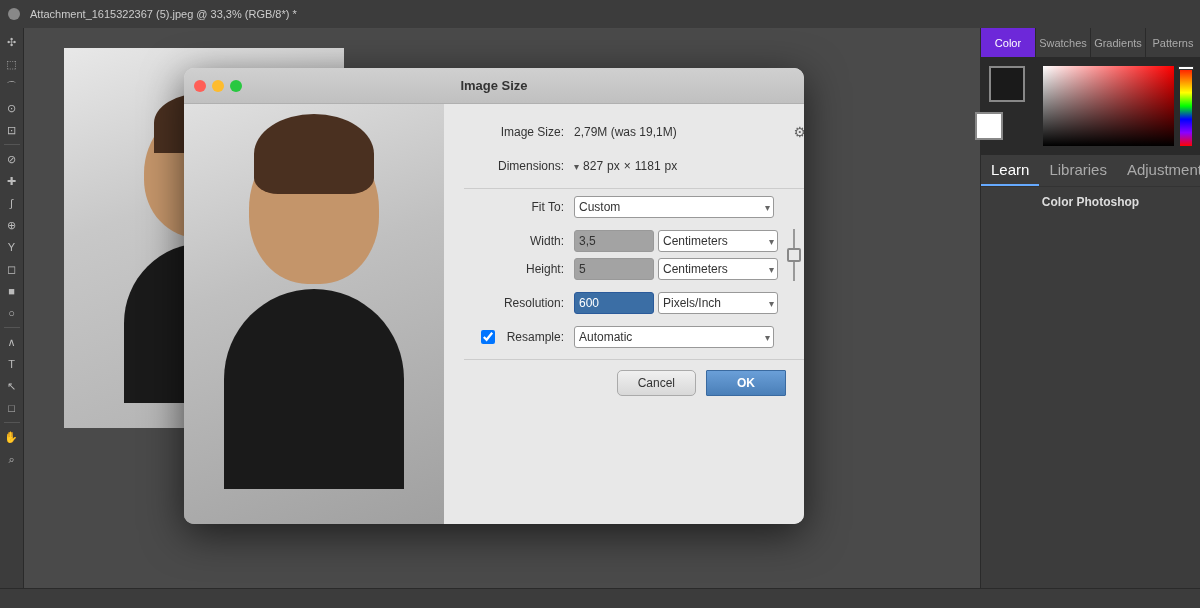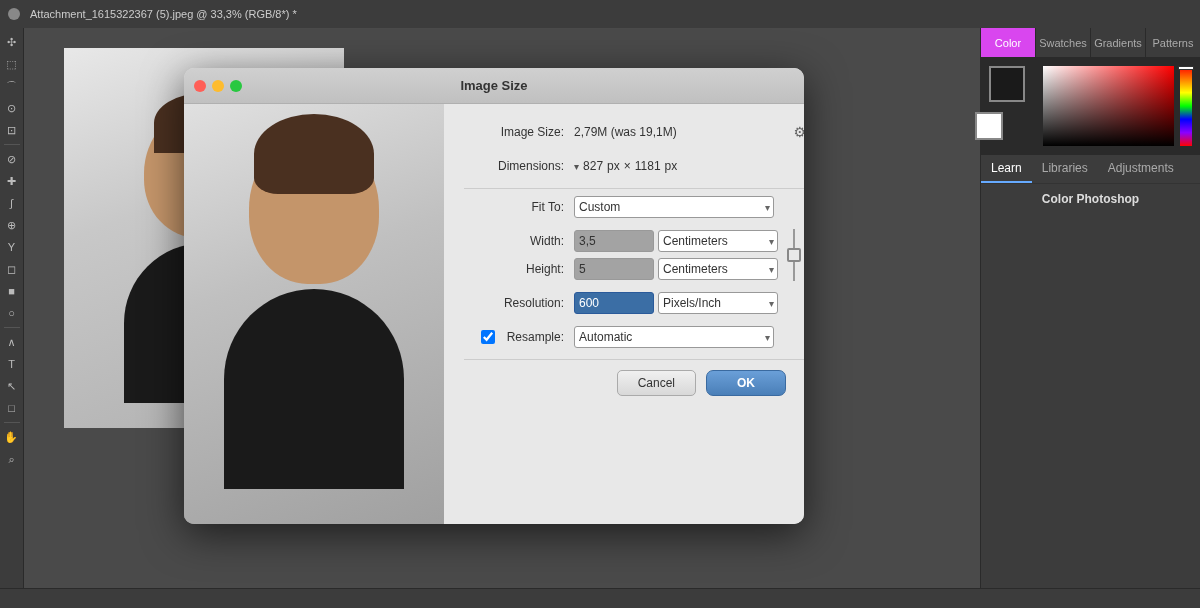--- a/index.html
+++ b/index.html
@@ -296,21 +296,21 @@
       border: 1px solid #aaa;
       border-radius: 5px;
       font-size: 12px;
       color: #333;
       cursor: pointer;
     }
     .btn-ok {
       padding: 5px 30px;
       background: linear-gradient(180deg, #6a9fd8, #4a7fb8);
       border: 1px solid #3a6aa0;
-      border-radius: 7px;
+      border-radius: 1px;
       font-size: 12px;
       color: white;
       cursor: pointer;
       font-weight: 600;
     }
     .dim-arrow {
       font-size: 10px;
       color: #555;
       cursor: pointer;
       margin-right: 4px;
@@ -337,21 +337,21 @@
       align-items: center;
       justify-content: center;
       font-size: 11px;
       color: #aaa;
       cursor: pointer;
       border-right: 1px solid #2a2a2a;
     }
     .panel-tab:last-child { border-right: none; }
     .panel-tab.active {
       color: #fff;
-      background: #d946ef;
+      background: #6d28d9;
       text-align: center;
     }
     .color-picker-area {
       background: #2a2a2a;
       padding: 8px;
     }
     .color-box-fg {
       width: 36px;
       height: 36px;
       background: #1a1a1a;
@@ -397,21 +397,21 @@
       font-weight: 600;
       text-align: center;
       padding: 8px 0;
     }
     .panel-learn-tabs {
       display: flex;
       border-bottom: 1px solid #333;
     }
     .panel-learn-tab {
       padding: 6px 10px;
-      font-size: 12px;
+      font-size: 15px;
       color: #aaa;
       cursor: pointer;
     }
     .panel-learn-tab.active {
       color: #fff;
       border-bottom: 2px solid #6af;
     }
 
     
     .status-bar {

